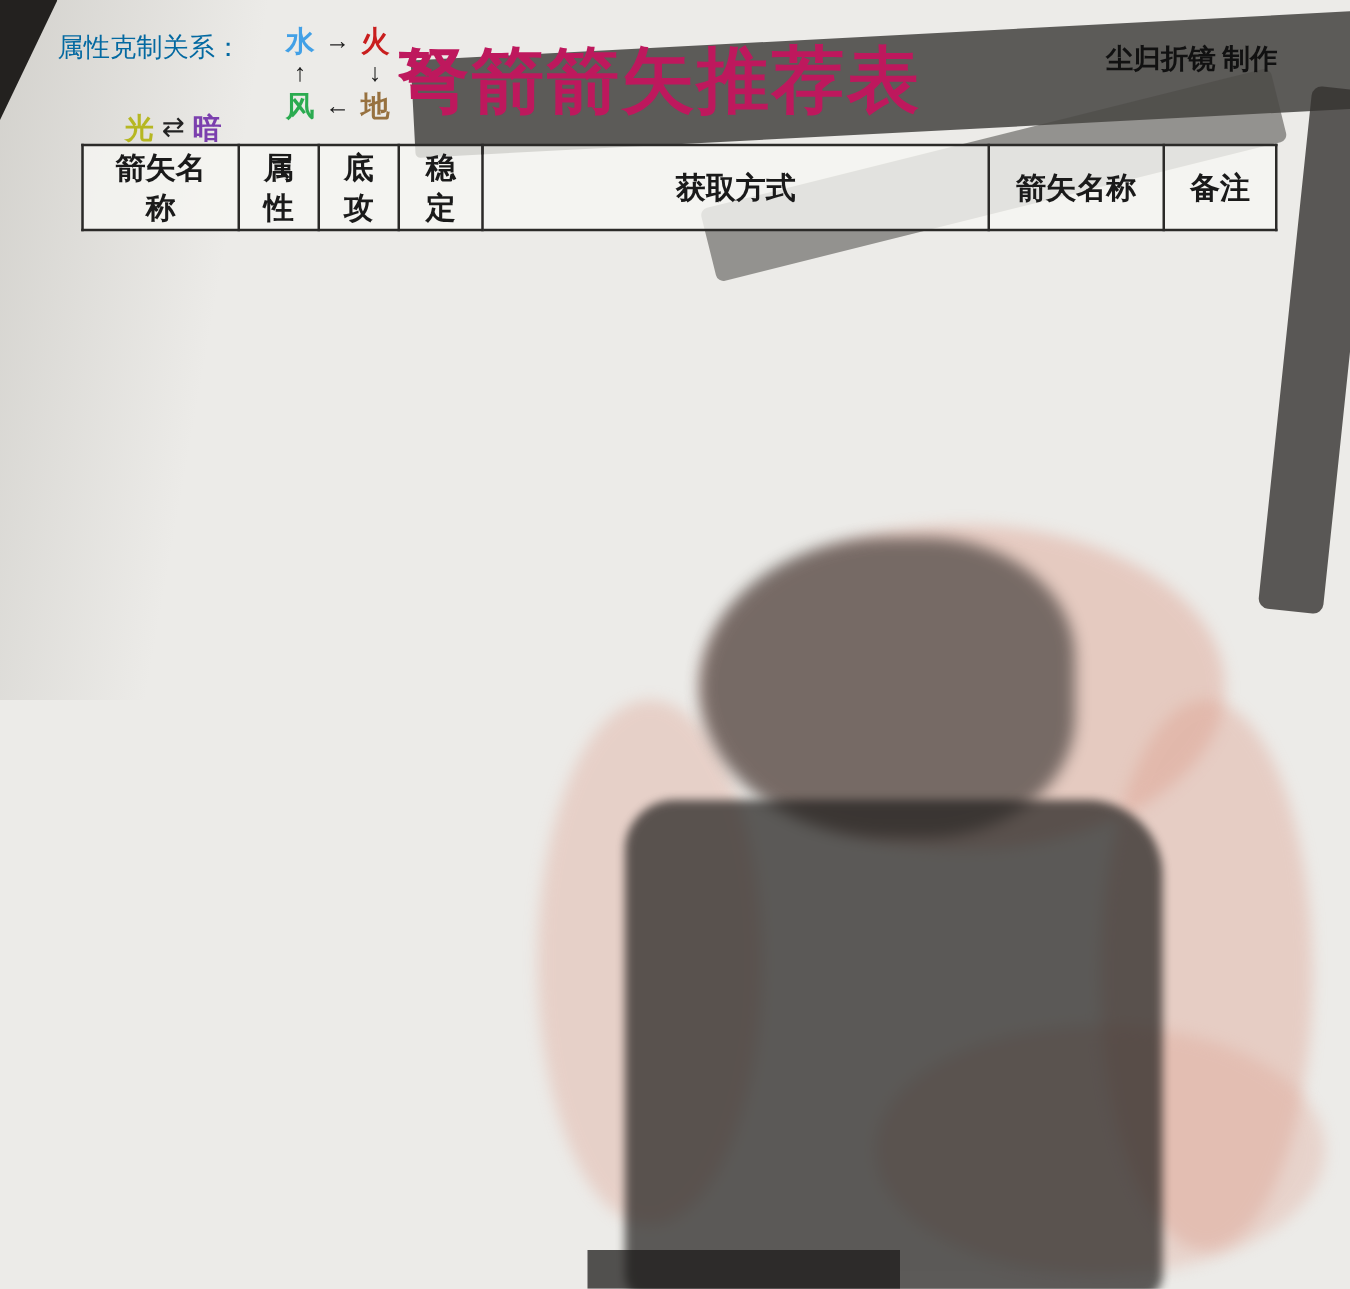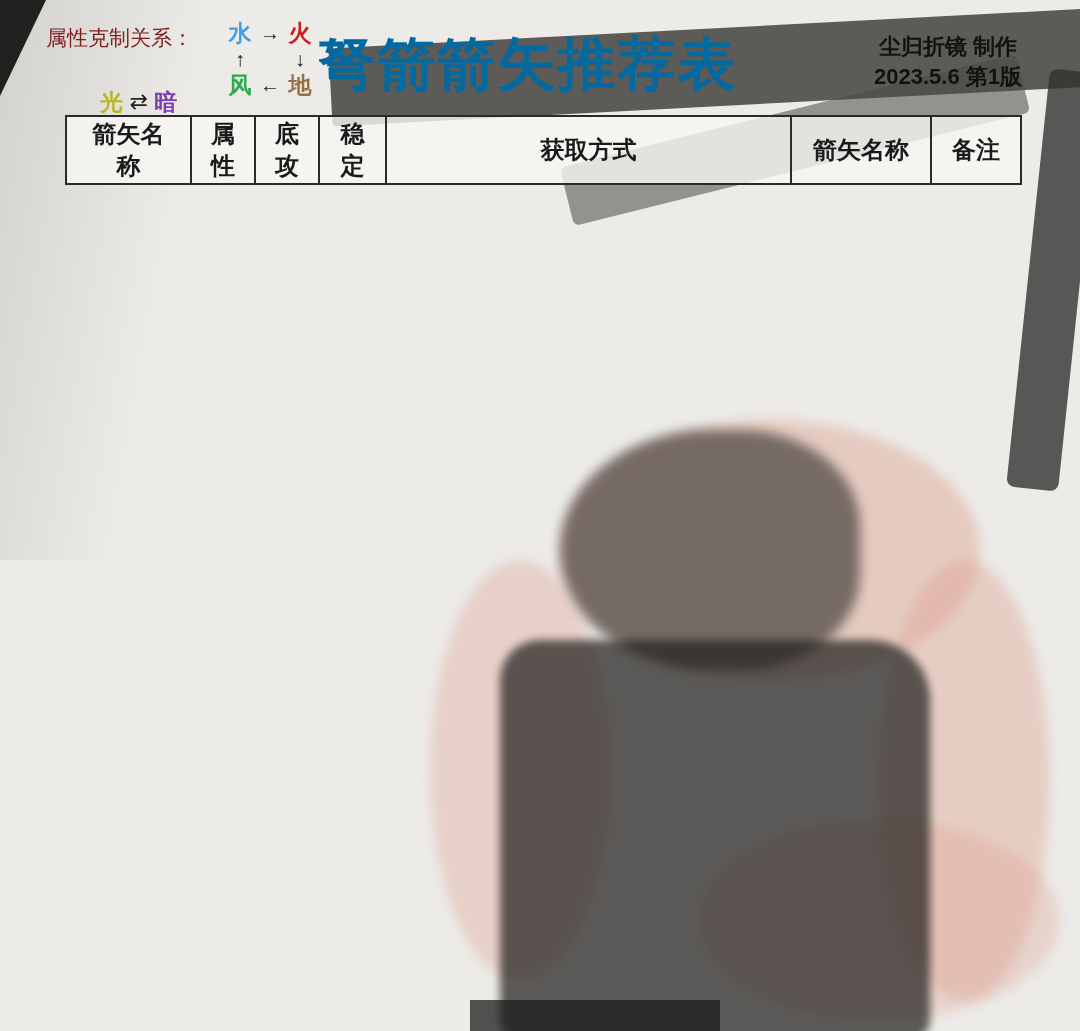--- a/index.html
+++ b/index.html
@@ -28,32 +28,32 @@
   .h2 { left:430px; top:560px; width:180px; height:420px; opacity:.34; }
   .h3 { left:880px; top:560px; width:170px; height:440px; opacity:.38; }
   .h4 { left:700px; top:820px; width:360px; height:200px; opacity:.30; }
   .bg-dress { left:500px; top:640px; width:430px; height:400px; background:#242220;
     opacity:.72; border-radius:40px 60px 20px 20px; filter:blur(4px); }
   .bg-dress2 { left:560px; top:430px; width:300px; height:240px; background:#2e2b29;
     opacity:.6; border-radius:50% 40% 40% 50%; filter:blur(6px); }
   .bg-legs { left:470px; top:1000px; width:250px; height:31px; background:#1d1c1b; opacity:.75; }
 
   
-  .legend-label { position:absolute; left:46px; top:24px; font-size:21px; color:#7f1d1d; }
+  .legend-label { position:absolute; left:46px; top:24px; font-size:21px; color:#0369a1; }
   .cycle { position:absolute; left:225px; top:20px; width:90px; text-align:center;
     display:grid; grid-template-columns:30px 30px 30px; grid-auto-rows:26px;
     font-size:23px; font-weight:bold; line-height:26px; }
   .cycle .arr { color:#222; font-weight:normal; font-size:20px; }
   .lightdark { position:absolute; left:100px; top:87px; font-size:23px; font-weight:bold; }
   .lightdark .arr { color:#222; font-weight:normal; font-size:22px; position:relative; top:-1px; }
   .page-title { position:absolute; left:50%; top:26px; transform:translateX(-53%);
-    font-size:58px; font-weight:900; letter-spacing:2px; color:#0369a1; white-space:nowrap; }
+    font-size:58px; font-weight:900; letter-spacing:2px; color:#be185d; white-space:nowrap; }
   .credits { position:absolute; right:58px; top:32px; text-align:center;
     font-size:22px; font-weight:bold; color:#111; line-height:30px;
-    font-family:Liberation Sans, sans-serif; }
+    font-family:Liberation Serif, serif; }
 
   
   table.arrow-table { position:absolute; left:65px; top:115px; width:955px; height:894px;
     border-collapse:collapse; table-layout:fixed; }
   .arrow-table th, .arrow-table td {
     border:2px solid #2b2a28; background:rgba(250,250,247,.74);
     text-align:center; vertical-align:middle; padding:1px 16px; overflow:hidden; }
   .arrow-table thead th { height:66px; font-size:24px; font-weight:bold; background:rgba(246,246,243,.80); }
 </style>
 </head>
@@ -89,21 +89,20 @@
 <div class="lightdark">
   <span class="attr-colored" style="color: rgb(182, 183, 34);">光</span>
   <span class="arr">⇄</span>
   <span class="attr-colored" style="color: rgb(123, 63, 174);">暗</span>
 </div>
 
 <div class="page-title">弩箭箭矢推荐表</div>
 
 <div class="credits">
   <div>尘归折镜 制作</div>
-  <div>2023.5.6  第1版</div>
 </div>
 
 <table class="arrow-table">
   <colgroup>
     <col style="width:125px">
       <col style="width:64px">
       <col style="width:64px">
     <col style="width:67px">
       <col style="width:405px">
       <col style="width:140px">

